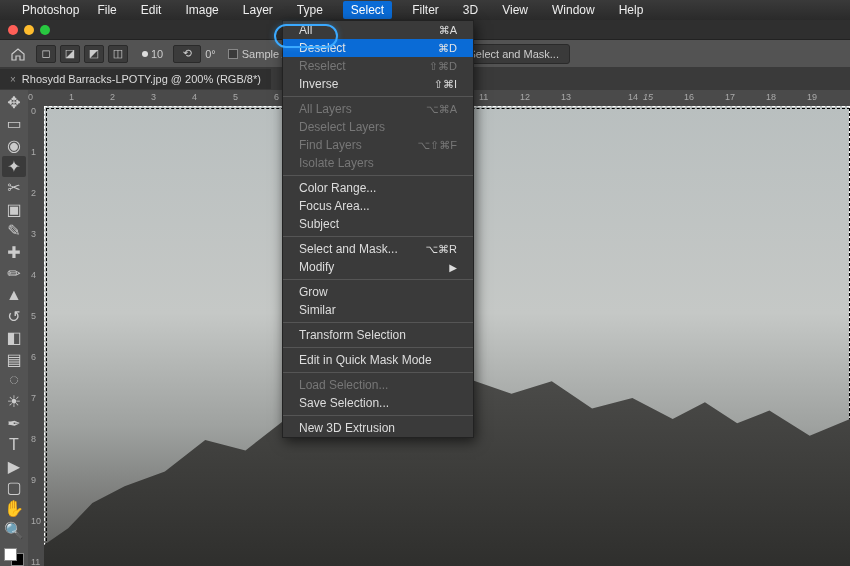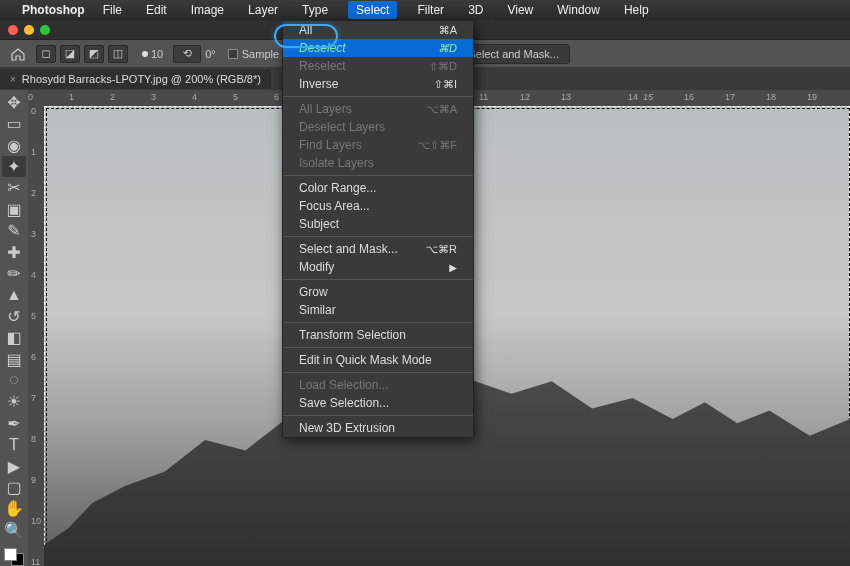--- a/index.html
+++ b/index.html
@@ -1,21 +1,21 @@
 <!DOCTYPE html>
 <html><head>
 <meta charset="utf-8">
 <style>
 * { margin: 0; padding: 0; box-sizing: border-box; font-family: -apple-system, "Helvetica Neue", Arial, sans-serif; }
 body { width: 850px; height: 566px; background: #535353; overflow: hidden; position: relative; }
 
 
 .menubar { height: 20px; background: linear-gradient(#3a3a3a,#2a2a2a); display: flex; align-items: center; padding-left: 10px; font-size: 12px; color: #eee; }
 .menubar .apple { font-size: 13px; margin-right: 12px; }
-.menubar .bold { font-weight: 700; margin-right: 14px; }
+.menubar .bold { font-weight: 400; margin-right: 14px; }
 .menubar .mi { margin-right: 16px; padding: 2px 4px; cursor: default; }
 .menubar .mi.active { background: #0a6bd6; color: #fff; border-radius: 2px; padding: 2px 8px; }
 
 
 .appbar { height: 20px; background: #2f2f2f; display: flex; align-items: center; padding-left: 8px; border-bottom: 1px solid #222; }
 .light { width: 10px; height: 10px; border-radius: 50%; margin-right: 6px; }
 .red { background: #ff5f57; } .yellow { background: #febc2e; } .green { background: #28c840; }
 
 
 .optbar { height: 28px; background: #535353; display: flex; align-items: center; padding-left: 10px; font-size: 11px; color: #ccc; border-bottom: 1px solid #3a3a3a; }
@@ -59,21 +59,21 @@
 .msel::before{content:"";position:absolute;left:0;right:0;bottom:0;height:210px;
  clip-path: polygon(0% 90%, 3% 82%, 6% 70%, 10% 62%, 15% 55%, 20% 40%, 25% 45%, 30% 30%, 35% 38%, 40% 18%, 45% 25%, 52% 10%, 58% 18%, 63% 12%, 68% 25%, 73% 20%, 78% 30%, 82% 22%, 86% 32%, 90% 26%, 95% 38%, 100% 30%, 100% 100%, 0% 100%);
  background:
    repeating-linear-gradient(90deg,#fff 0 3px, transparent 3px 6px),
    repeating-linear-gradient(0deg,#000 0 3px, transparent 3px 6px);
  -webkit-mask: linear-gradient(#000,#000); opacity:0;}
 
 
 .menu { position:absolute; left:282px; top:20px; width:192px; background:#3a3a3a; color:#ddd; font-size:12px; box-shadow:2px 4px 12px rgba(0,0,0,0.6); border:1px solid #222; z-index:100;}
 .menu .row { height:18px; padding:0 16px; display:flex; align-items:center; justify-content:space-between; position:relative;}
-.menu .row.hi { background:#0a6bd6; color:#86efac;font-style:italic;}
+.menu .row.hi { background:#0a6bd6; color:#e5e5e5;}
 .menu .row.dis { color:#777;}
 .menu .sep { height:1px; background:#555; margin:3px 0;}
 .menu .sc { font-size:11px; }
 .menu .arrow { font-size:10px;}
 .ring { position:absolute; left:274px; top:24px; width:64px; height:24px; border:2px solid #3aa9ff; border-radius:12px; z-index:200; pointer-events:none; box-shadow:0 0 6px #3aa9ff55;}
 svg{display:block;}
 </style>
 </head>
 <body>
 

